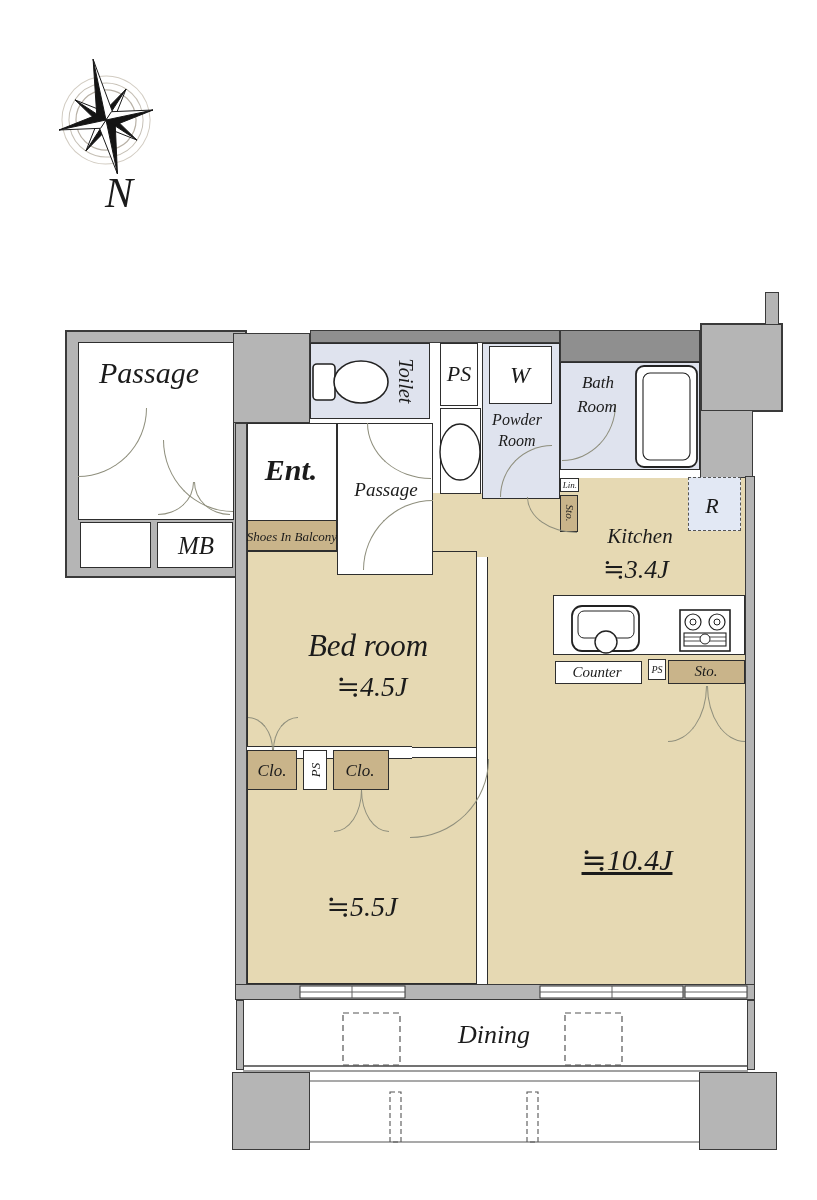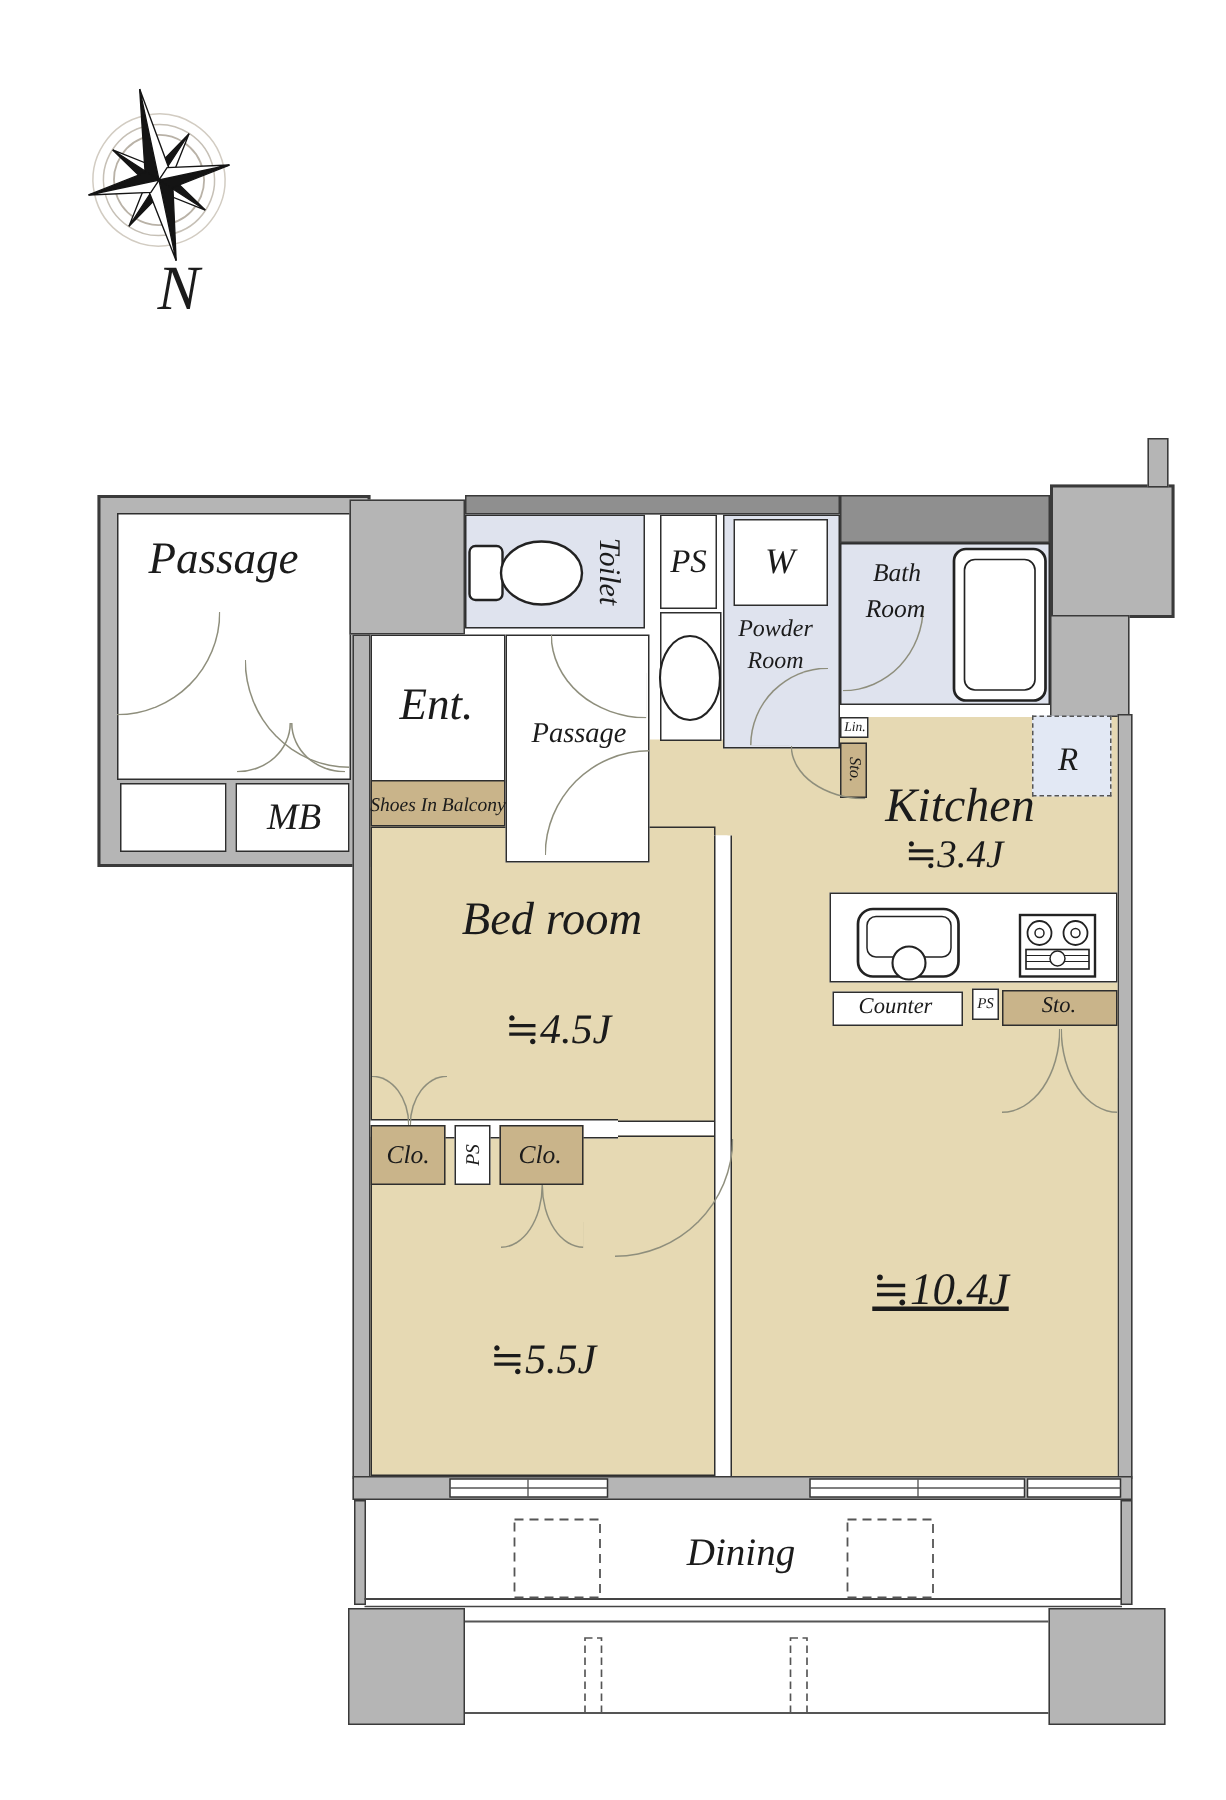--- a/index.html
+++ b/index.html
@@ -179,39 +179,39 @@
       <line x1="310" y1="1081" x2="699" y2="1081" stroke-width="1.2"></line>
       <line x1="310" y1="1142" x2="699" y2="1142" stroke-width="1.2"></line>
       <rect x="390" y="1092" width="11" height="50" fill="none" stroke-width="1.1" stroke-dasharray="5 3"></rect>
       <rect x="527" y="1092" width="11" height="50" fill="none" stroke-width="1.1" stroke-dasharray="5 3"></rect>
     </g>
   </svg>
 
   <div class="lbl" style="left:119px;top:193px;font-size:42px;">N</div>
   <div class="lbl" style="left:149px;top:373px;font-size:30px;">Passage</div>
   <div class="lbl" style="left:196px;top:545px;font-size:25px;text-align:right;">MB</div>
-  <div class="lbl" style="left:291px;top:470px;font-size:30px;">Ent.</div>
+  <div class="lbl" style="left:291px;top:470px;font-size:30px;font-weight:bold;">Ent.</div>
   <div class="lbl" style="left:292px;top:536px;font-size:13px;">Shoes In Balcony</div>
   <div class="lbl" style="left:386px;top:489px;font-size:19px;">Passage</div>
   <div class="lbl rot90" style="left:406px;top:381px;font-size:20px;">Toilet</div>
   <div class="lbl" style="left:459px;top:374px;font-size:22px;">PS</div>
   <div class="lbl" style="left:520px;top:375px;font-size:24px;">W</div>
   <div class="lbl" style="left:517px;top:420px;font-size:16px;">Powder</div>
   <div class="lbl" style="left:517px;top:441px;font-size:16px;">Room</div>
   <div class="lbl" style="left:598px;top:382px;font-size:17px;font-style:italic;">Bath</div>
   <div class="lbl" style="left:597px;top:406px;font-size:17px;">Room</div>
   <div class="lbl" style="left:570px;top:485px;font-size:9px;">Lin.</div>
   <div class="lbl rot90" style="left:569px;top:513px;font-size:11px;">Sto.</div>
-  <div class="lbl" style="left:640px;top:536px;font-size:32px;">Kitchen</div>
+  <div class="lbl" style="left:640px;top:536px;font-size:21px;">Kitchen</div>
   <div class="lbl" style="left:636px;top:570px;font-size:26px;">≒3.4J</div>
   <div class="lbl" style="left:712px;top:506px;font-size:22px;">R</div>
   <div class="lbl" style="left:597px;top:672px;font-size:15px;">Counter</div>
   <div class="lbl" style="left:657px;top:670px;font-size:10px;">PS</div>
   <div class="lbl" style="left:706px;top:671px;font-size:15px;">Sto.</div>
   <div class="lbl" style="left:627px;top:860px;font-size:30px;text-decoration:underline;">≒10.4J</div>
-  <div class="lbl" style="left:368px;top:612px;font-size:31px;">Bed room</div>
+  <div class="lbl" style="left:368px;top:645px;font-size:31px;">Bed room</div>
   <div class="lbl" style="left:372px;top:687px;font-size:28px;">≒4.5J</div>
   <div class="lbl" style="left:272px;top:770px;font-size:17px;">Clo.</div>
   <div class="lbl rotn90" style="left:315px;top:770px;font-size:13px;">PS</div>
   <div class="lbl" style="left:360px;top:770px;font-size:17px;">Clo.</div>
   <div class="lbl" style="left:362px;top:907px;font-size:28px;">≒5.5J</div>
   <div class="lbl" style="left:494px;top:1035px;font-size:26px;">Dining</div>
 </div>
 
 </body></html>

